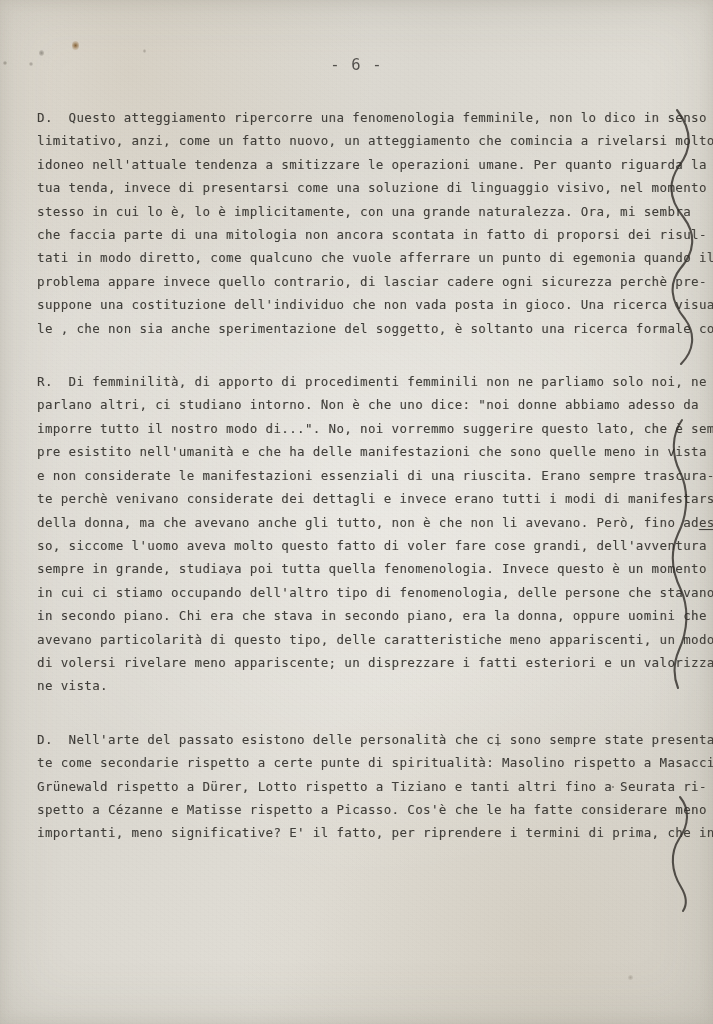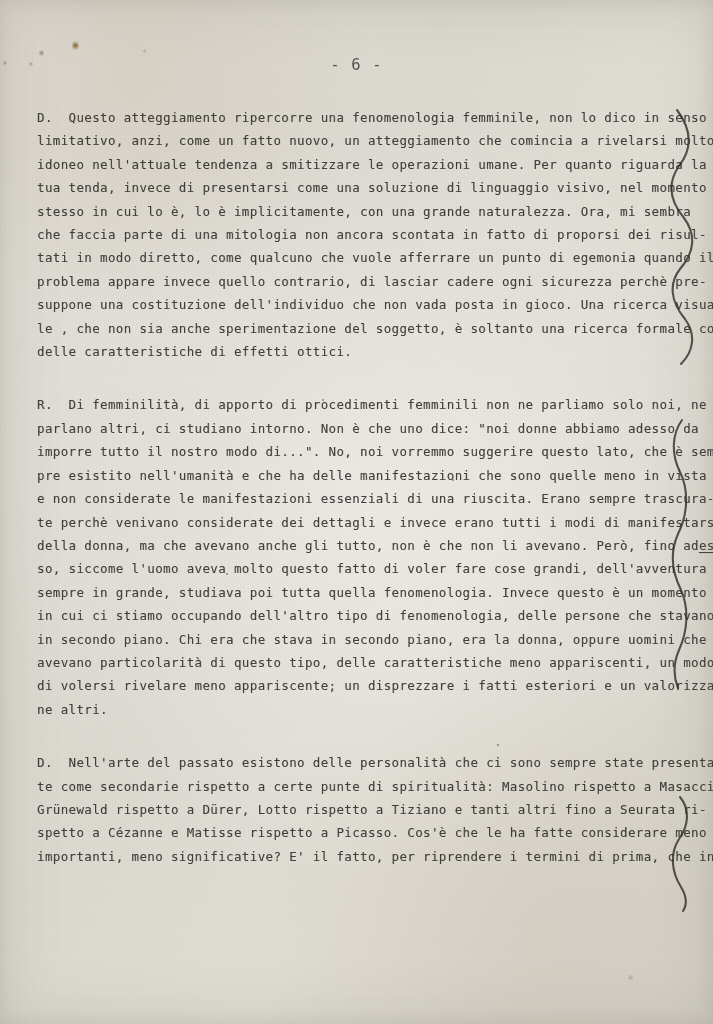--- a/index.html
+++ b/index.html
@@ -127,38 +127,37 @@
       <span class="line">D.  Questo atteggiamento ripercorre una fenomenologia femminile, non lo dico in senso</span>
       <span class="line">limitativo, anzi, come un fatto nuovo, un atteggiamento che comincia a rivelarsi molto</span>
       <span class="line">idoneo nell'attuale tendenza a smitizzare le operazioni umane. Per quanto riguarda la</span>
       <span class="line">tua tenda, invece di presentarsi come una soluzione di linguaggio visivo, nel momento</span>
       <span class="line">stesso in cui lo è, lo è implicitamente, con una grande naturalezza. Ora, mi sembra</span>
       <span class="line">che faccia parte di una mitologia non ancora scontata in fatto di proporsi dei risul-</span>
       <span class="line">tati in modo diretto, come qualcuno che vuole afferrare un punto di egemonia quando il</span>
       <span class="line">problema appare invece quello contrario, di lasciar cadere ogni sicurezza perchè pre-</span>
       <span class="line">suppone una costituzione dell'individuo che non vada posta in gioco. Una ricerca visua-</span>
       <span class="line">le , che non sia anche sperimentazione del soggetto, è soltanto una ricerca formale con</span>
-      <span class="line">delle caratteristiche di effetti ottici.</span>
     </p>
 
     <p class="para">
       <span class="line">R.  Di femminilità, di apporto di procedimenti femminili non ne parliamo solo noi, ne</span>
       <span class="line">parlano altri, ci studiano intorno. Non è che uno dice: "noi donne abbiamo adesso da</span>
       <span class="line">imporre tutto il nostro modo di...". No, noi vorremmo suggerire questo lato, che è sem-</span>
       <span class="line">pre esistito nell'umanità e che ha delle manifestazioni che sono quelle meno in vista</span>
       <span class="line">e non considerate le manifestazioni essenziali di una riuscita. Erano sempre trascura-</span>
       <span class="line">te perchè venivano considerate dei dettagli e invece erano tutti i modi di manifestarsi</span>
       <span class="line"><span>della donna, ma che avevano anche gli tutto, non è che non li avevano. Però, fino ad</span><span class="u">es</span></span>
       <span class="line">so, siccome l'uomo aveva molto questo fatto di voler fare cose grandi, dell'avventura</span>
       <span class="line">sempre in grande, studiava poi tutta quella fenomenologia. Invece questo è un momento</span>
       <span class="line">in cui ci stiamo occupando dell'altro tipo di fenomenologia, delle persone che stavano</span>
       <span class="line">in secondo piano. Chi era che stava in secondo piano, era la donna, oppure uomini che</span>
       <span class="line">avevano particolarità di questo tipo, delle caratteristiche meno appariscenti, un modo</span>
       <span class="line">di volersi rivelare meno appariscente; un disprezzare i fatti esteriori e un valorizzar-</span>
-      <span class="line">ne altri.</span>
+      <span class="line">ne vista.</span>
     </p>
 
     <p class="para">
       <span class="line">D.  Nell'arte del passato esistono delle personalità che ci sono sempre state presenta-</span>
       <span class="line">te come secondarie rispetto a certe punte di spiritualità: Masolino rispetto a Masaccio,</span>
       <span class="line">Grünewald rispetto a Dürer, Lotto rispetto a Tiziano e tanti altri fino a Seurata ri-</span>
       <span class="line">spetto a Cézanne e Matisse rispetto a Picasso. Cos'è che le ha fatte considerare meno</span>
       <span class="line">importanti, meno significative? E' il fatto, per riprendere i termini di prima, che in</span>
     </p>
 

